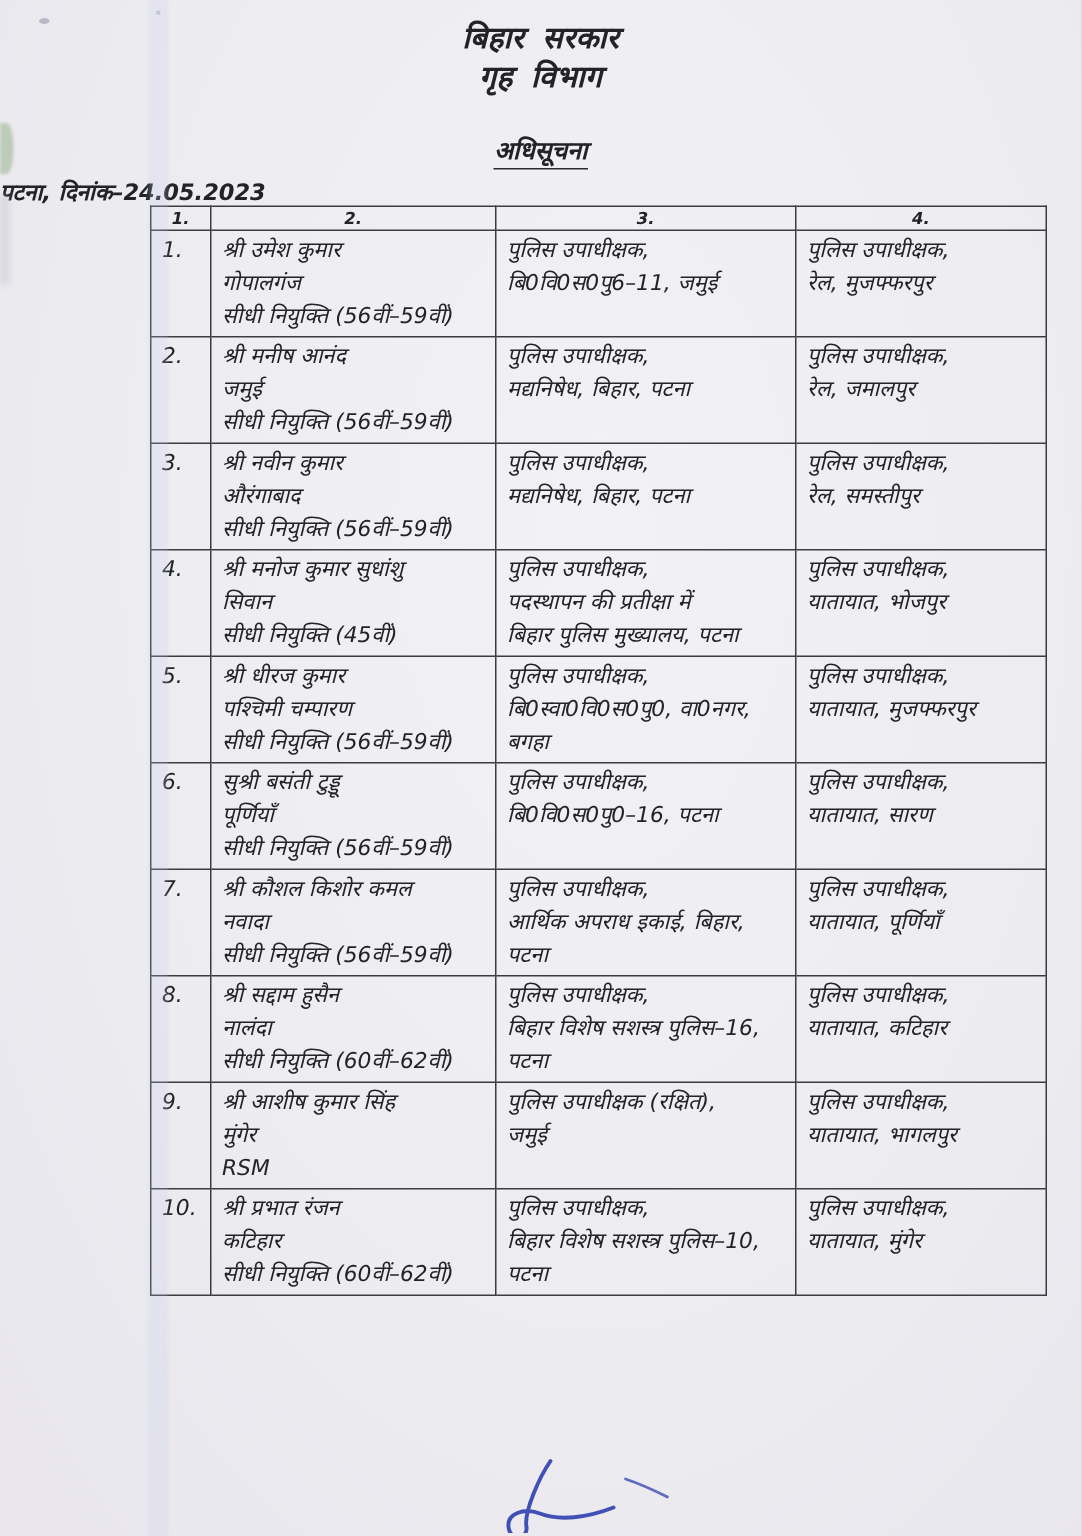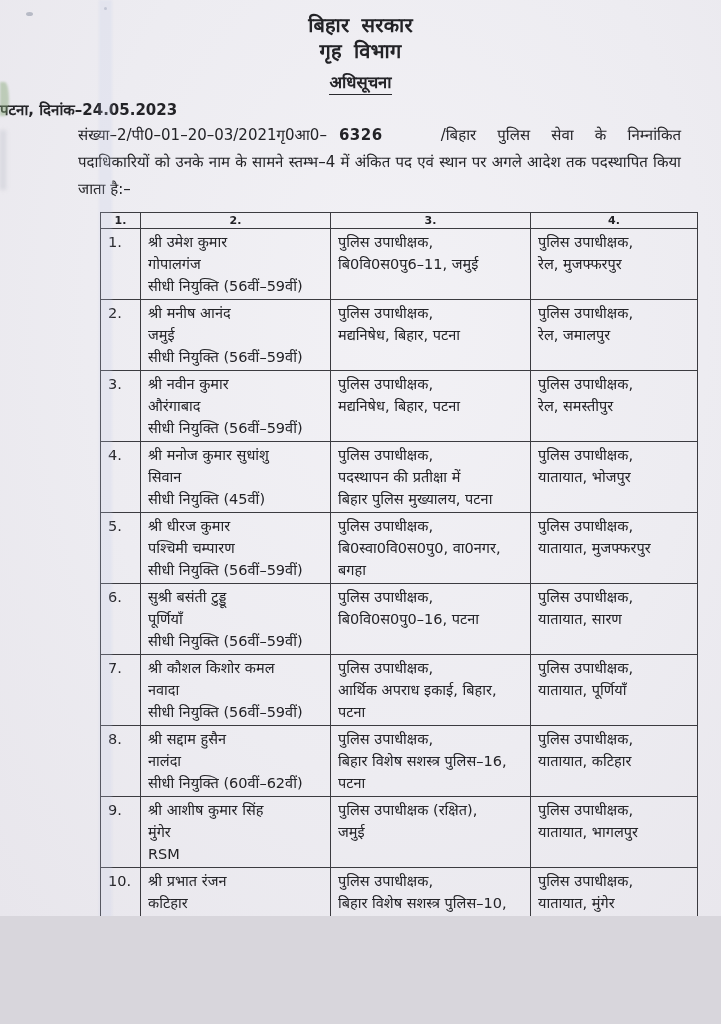--- a/index.html
+++ b/index.html
@@ -3,36 +3,37 @@
 <meta charset="utf-8">
 <style>
   html,body{margin:0;padding:0;}
   body{
     width:721px;height:1024px;
     font-family:"DejaVu Sans","Liberation Sans",sans-serif;
     color:#232327;
     background:#d8d6dc;
   }
   .page{
-    position:relative;width:721px;height:916px;overflow:hidden;
+    position:relative;width:721px;height:1024px;overflow:hidden;
     background:
       radial-gradient(ellipse at 55% 35%, #f2f1f5 0%, #edecf1 55%, #e8e6ec 100%);
+    font-style: italic;
   }
   
   .artifact{position:absolute;pointer-events:none;}
   .speck1{left:26px;top:12px;width:7px;height:4px;background:#8d94a4;border-radius:50%;opacity:.55;}
   .speck2{left:104px;top:7px;width:3px;height:3px;background:#9aa0ae;border-radius:50%;opacity:.5;}
   .smudge-green{left:0;top:82px;width:9px;height:34px;background:#86a877;border-radius:0 60% 60% 0;opacity:.45;filter:blur(1px);}
   .smudge-grey{left:0;top:130px;width:6px;height:60px;background:#b9bcc6;opacity:.4;filter:blur(2px);}
   .scan-band{left:99px;top:0;width:13px;height:1024px;background:rgba(196,204,231,.22);filter:blur(1px);}
 
   .header{padding-top:12px;text-align:center;}
   .h-line{font-size:20px;font-weight:bold;line-height:26px;word-spacing:5px;letter-spacing:.2px;}
   .underline{text-decoration:underline;text-underline-offset:3px;}
-  .notif{display:inline-block;margin-top:6px;font-size:16.5px;font-weight:bold;
+  .notif{display:inline-block;margin-top:24px;font-size:16.5px;font-weight:bold;
          border-bottom:1.6px solid #2a2a2e;padding-bottom:1px;}
 
   .place-date{text-align:left;margin:4px 38px 0 0;font-size:15px;font-weight:bold;}
 
   .intro{margin:3px 40px 9px 78px;font-size:15px;line-height:27px;text-align:justify;}
   .refno{font-weight:bold;padding:0 58px 0 12px;letter-spacing:.5px;}
 
   table.posting{border-collapse:collapse;margin-left:100px;width:597px;table-layout:fixed;}
   table.posting th,table.posting td{
     border:1.6px solid #3b3b40;vertical-align:top;
@@ -59,21 +60,20 @@
   <div class="artifact scan-band"></div>
 
   <div class="header">
     <div class="h-line">बिहार सरकार</div>
     <div class="h-line">गृह विभाग</div>
     <div><span class="notif">अधिसूचना</span></div>
   </div>
 
   <div class="place-date">पटना, दिनांक–24.05.2023</div>
 
-  <p class="intro"><span>संख्या–2/पी0–01–20–03/2021गृ0आ0–</span><span class="refno">6326</span><span>/बिहार पुलिस सेवा के निम्नांकित पदाधिकारियों को उनके नाम के सामने स्तम्भ–4 में अंकित पद एवं स्थान पर अगले आदेश तक पदस्थापित किया जाता है:–</span></p>
 
   <table class="posting">
     <colgroup>
         <col class="c1">
         <col class="c2">
         <col class="c3">
         <col class="c4">
       </colgroup>
     <thead>
       <tr class="num-row">

